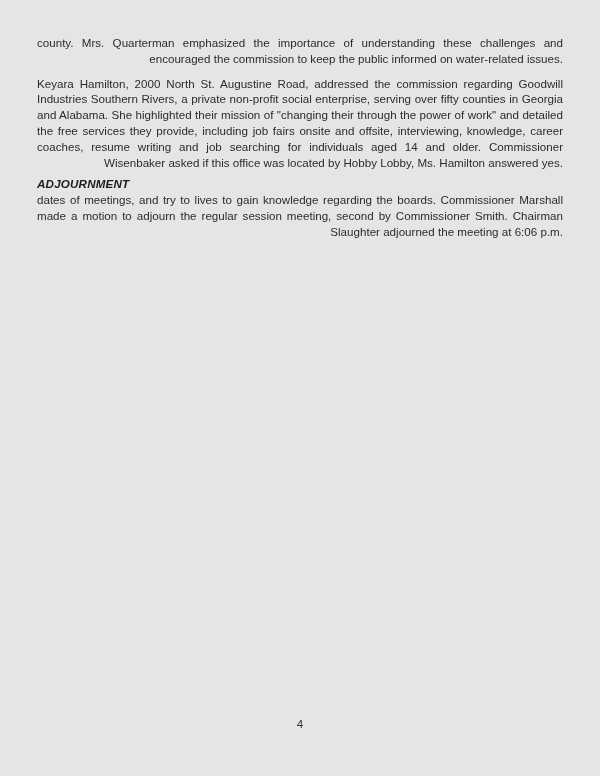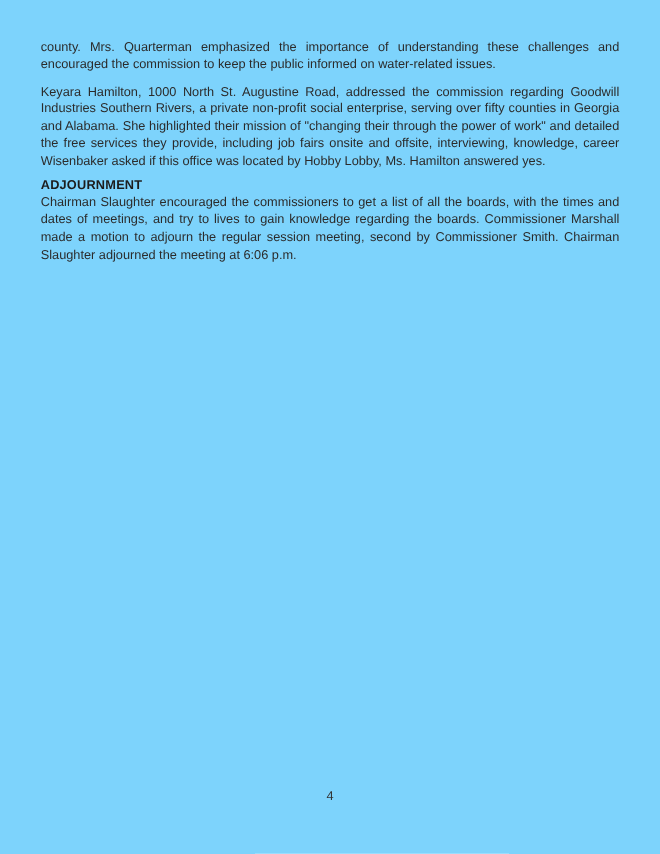--- a/index.html
+++ b/index.html
@@ -10,21 +10,21 @@
     width: 600px;
     height: 776px;
     background: #ffffff;
     position: relative;
     overflow: hidden;
     font-family: "Liberation Sans", sans-serif;
   }
   .page {
     position: absolute;
     inset: 0;
-    background: #7dd3fc;
+    background: #e5e5e5;
   }
   .doc-content {
     position: absolute;
     left: 37px;
     top: 35px;
     width: 526px;
     font-size: 11.6px;
     line-height: 15.8px;
     color: #2b2b2b;
     -webkit-font-smoothing: antialiased;
@@ -35,31 +35,32 @@
   .para.mb-sm {
     margin-bottom: 6px;
   }
   .line {
     text-align: justify;
     text-align-last: justify;
     -moz-text-align-last: justify;
     white-space: normal;
   }
   .line.last {
-    text-align: left;
+    text-align: right;
     text-align-last: auto;
     -moz-text-align-last: auto;
   }
   .heading {
     margin: 0;
     font-size: 11.6px;
     line-height: 15.8px;
     font-weight: 700;
     color: #1c1c1c;
     letter-spacing: 0.2px;
+    font-style: italic;
   }
   .page-number {
     position: absolute;
     top: 716px;
     left: 0;
     width: 600px;
     text-align: center;
     font-size: 11.6px;
     line-height: 15.8px;
     color: #333333;
@@ -70,31 +71,31 @@
 
 <div class="page">
   <div class="doc-content">
 
     <div class="para">
       <div class="line">county. Mrs. Quarterman emphasized the importance of understanding these challenges and</div>
       <div class="line last">encouraged the commission to keep the public informed on water-related issues.</div>
     </div>
 
     <div class="para mb-sm">
-      <div class="line">Keyara Hamilton, 1000 North St. Augustine Road, addressed the commission regarding Goodwill</div>
+      <div class="line">Keyara Hamilton, 2000 North St. Augustine Road, addressed the commission regarding Goodwill</div>
       <div class="line">Industries Southern Rivers, a private non-profit social enterprise, serving over fifty counties in Georgia</div>
       <div class="line">and Alabama. She highlighted their mission of "changing their through the power of work" and detailed</div>
       <div class="line">the free services they provide, including job fairs onsite and offsite, interviewing, knowledge, career</div>
+      <div class="line">coaches, resume writing and job searching for individuals aged 14 and older. Commissioner</div>
       <div class="line last">Wisenbaker asked if this office was located by Hobby Lobby, Ms. Hamilton answered yes.</div>
     </div>
 
     <h2 class="heading">ADJOURNMENT</h2>
 
     <div class="para">
-      <div class="line">Chairman Slaughter encouraged the commissioners to get a list of all the boards, with the times and</div>
       <div class="line">dates of meetings, and try to lives to gain knowledge regarding the boards. Commissioner Marshall</div>
       <div class="line">made a motion to adjourn the regular session meeting, second by Commissioner Smith. Chairman</div>
       <div class="line last">Slaughter adjourned the meeting at 6:06 p.m.</div>
     </div>
 
   </div>
 
   <div class="page-number">4</div>
 </div>
 

